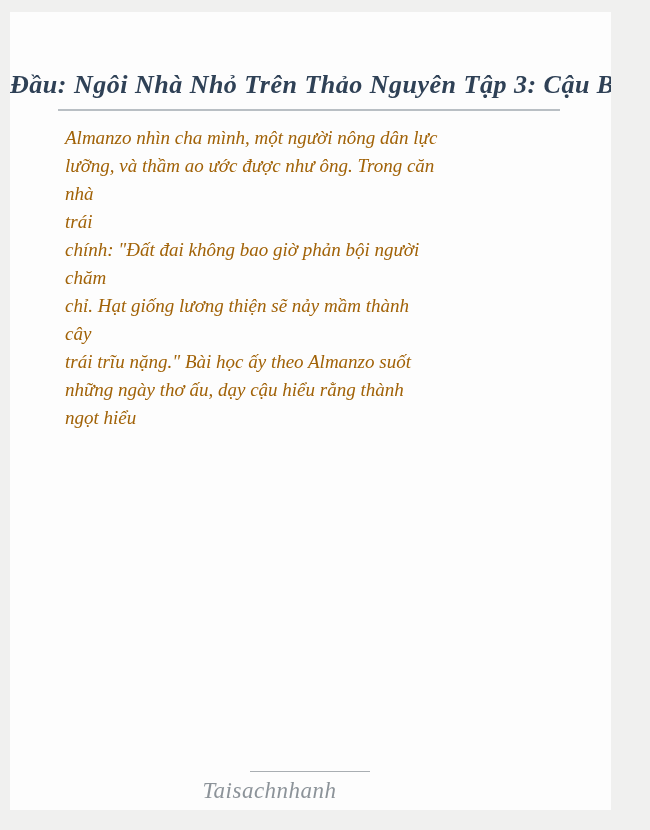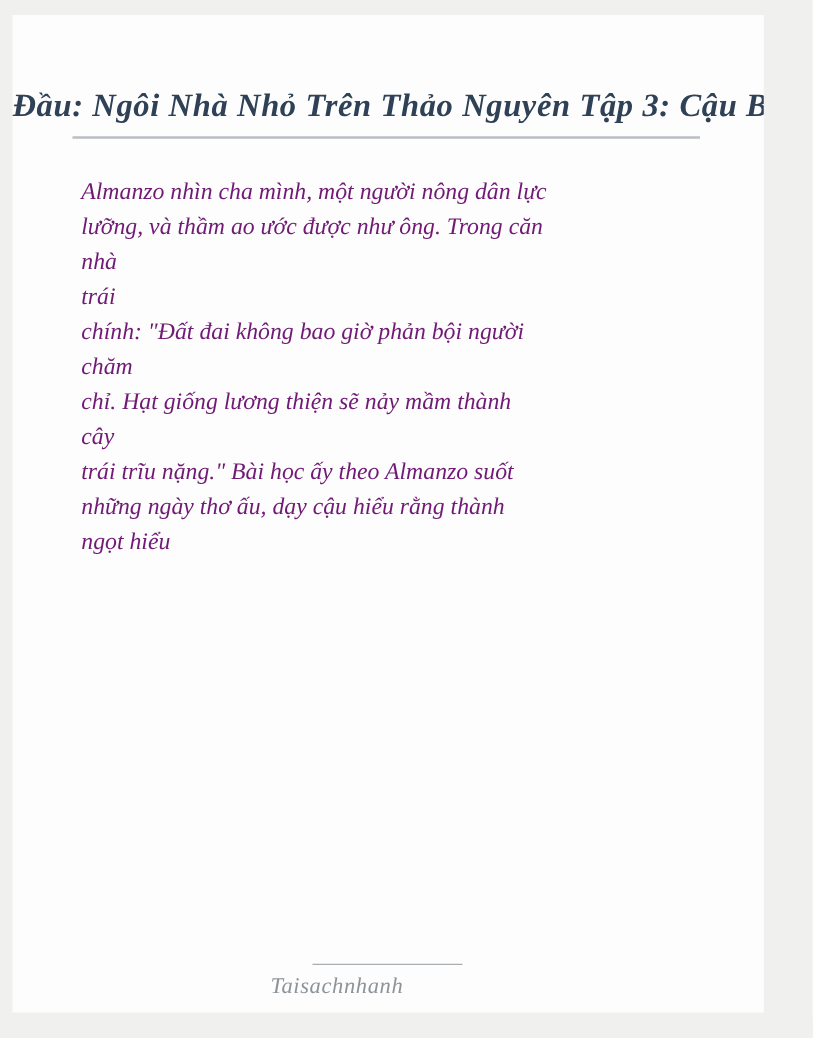--- a/index.html
+++ b/index.html
@@ -40,47 +40,47 @@
     position: absolute;
     left: 48px;
     top: 97px;
     width: 502px;
     height: 2px;
     background: #b9bfc4;
   }
   .body-text {
     position: absolute;
     left: 55px;
-    top: 128px;
+    top: 112px;
     width: 360px;
     font-style: italic;
     font-size: 19px;
     line-height: 28px;
-    color: #701a75;
+    color: #a16207;
   }
   .body-line {
     white-space: nowrap;
     height: 28px;
   }
   .footer-divider {
     position: absolute;
     left: 240px;
     top: 759px;
     width: 120px;
     height: 1px;
     background: #a9aeb2;
   }
   .site-signature {
     position: absolute;
     left: 0;
     top: 766px;
     width: 519px;
     text-align: center;
     font-style: italic;
-    font-size: 18px;
+    font-size: 23px;
     letter-spacing: 0.5px;
     color: #8c9399;
   }
 </style>
 </head>
 <body>
 
 <div class="page">
 
   <div class="book-title">Đầu: Ngôi Nhà Nhỏ Trên Thảo Nguyên Tập 3: Cậu Bé Quê – Laura Ingal</div>

